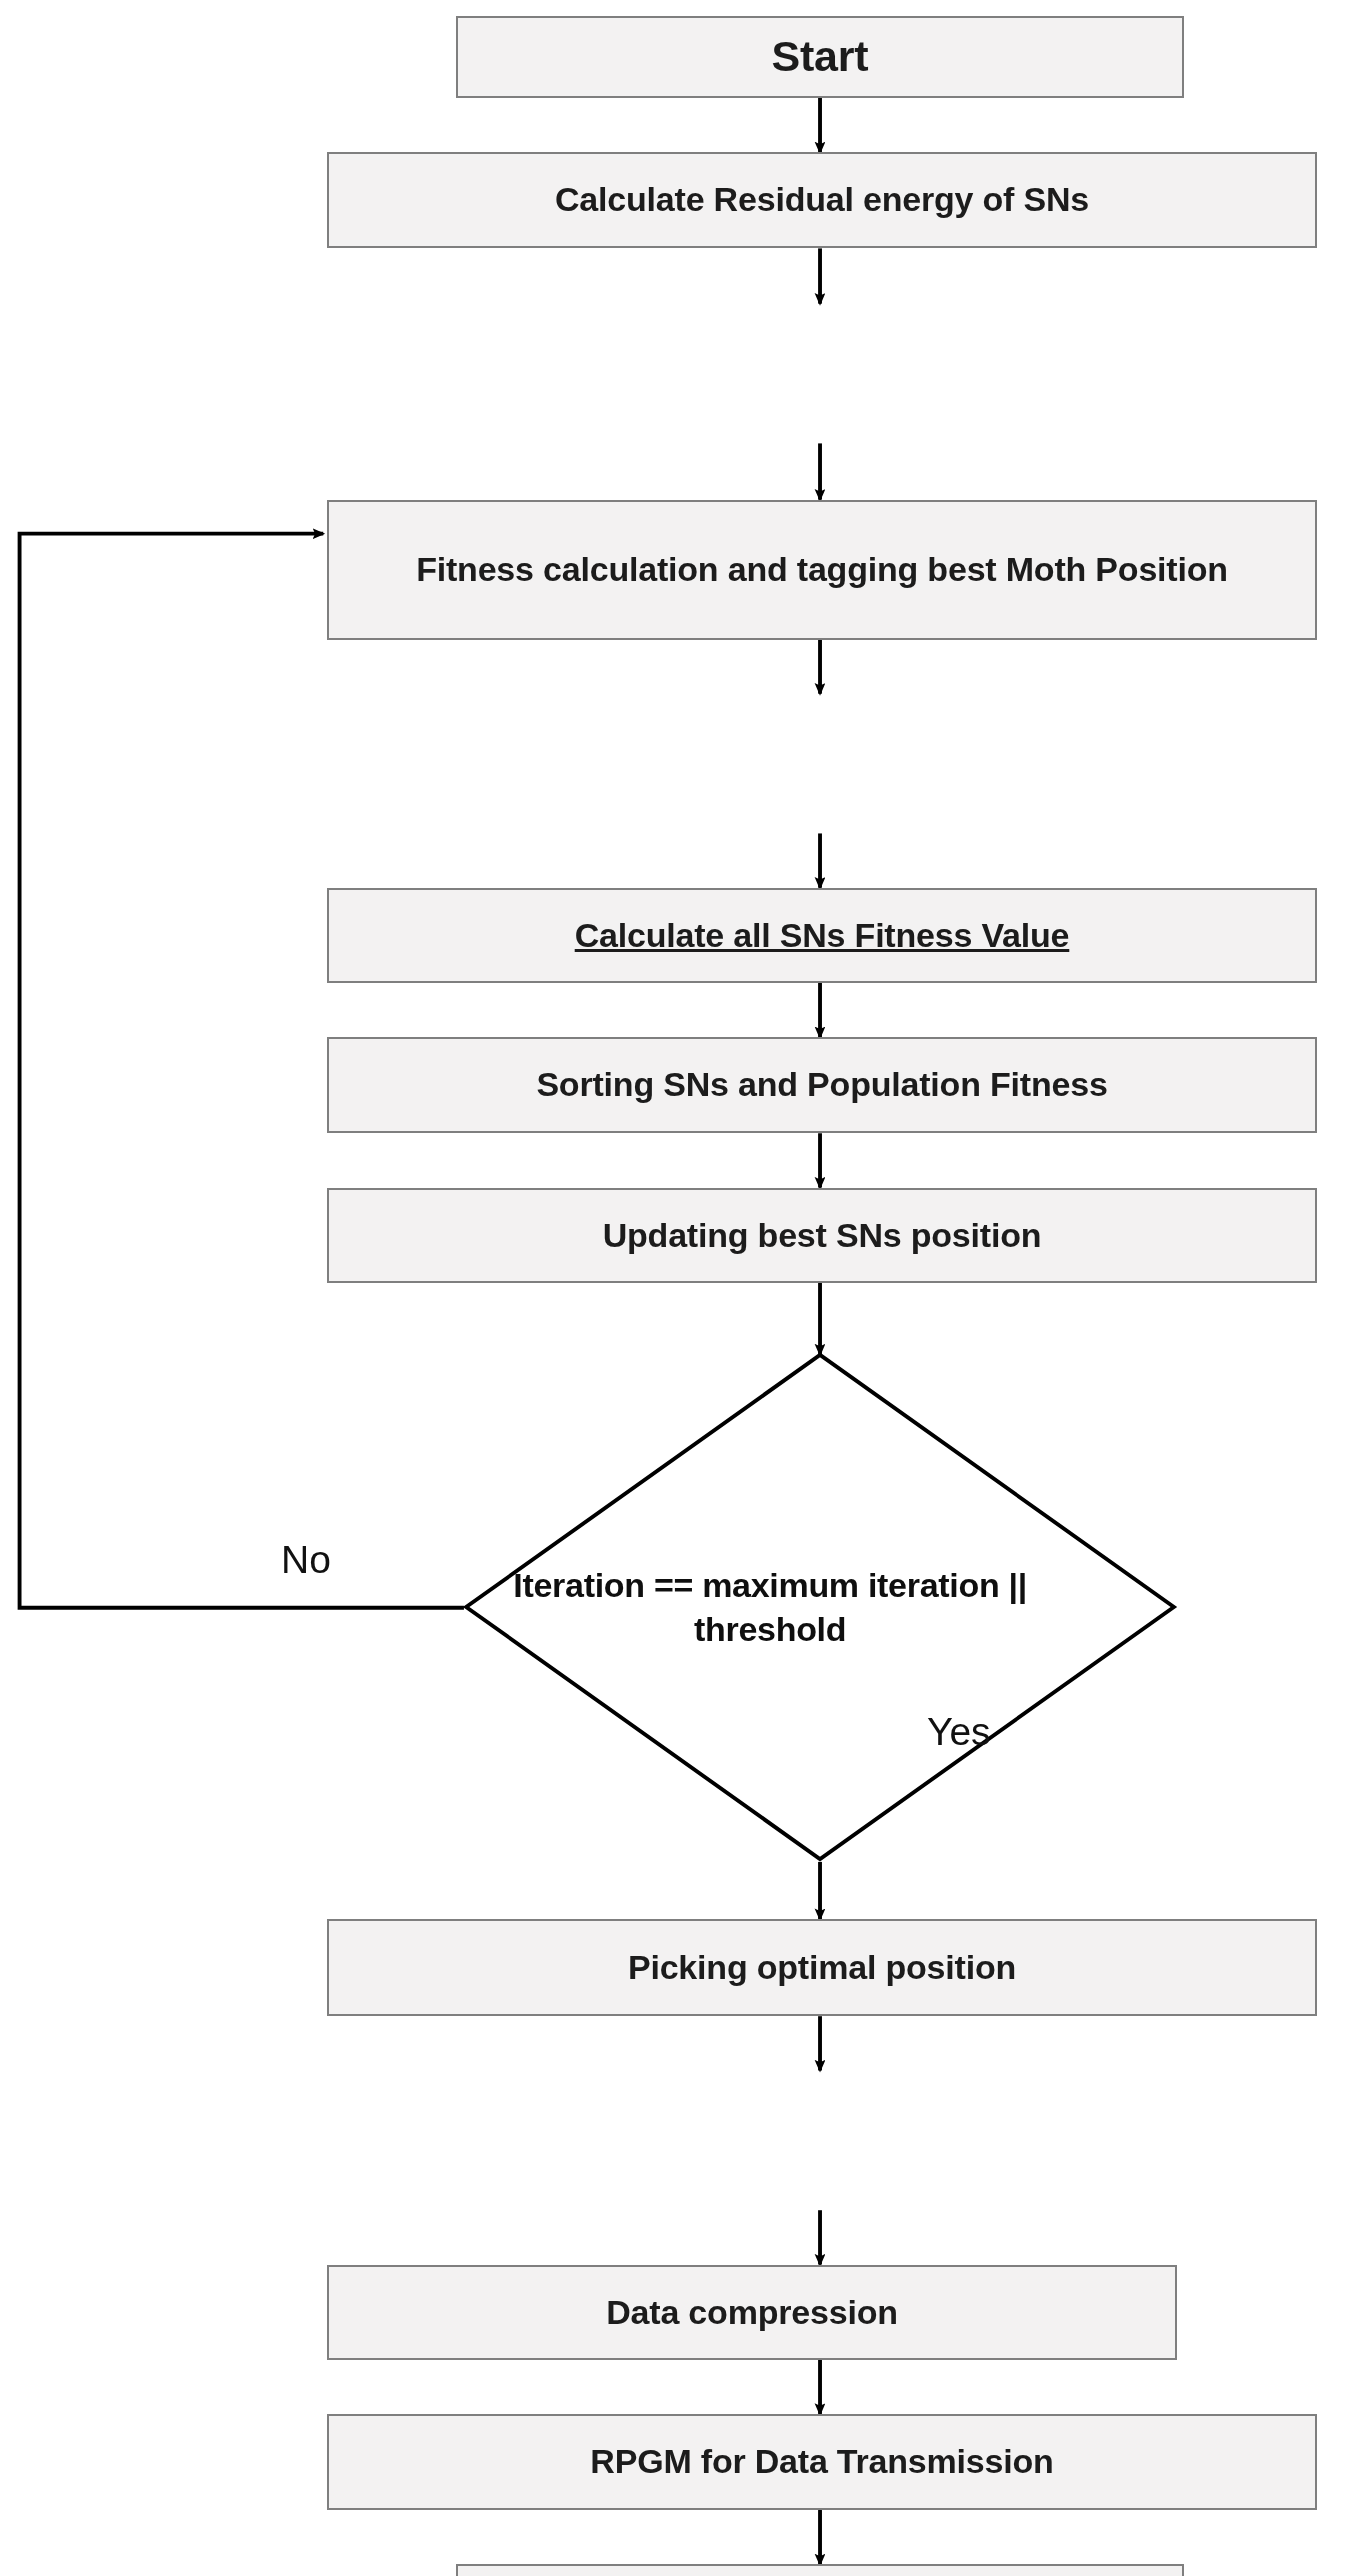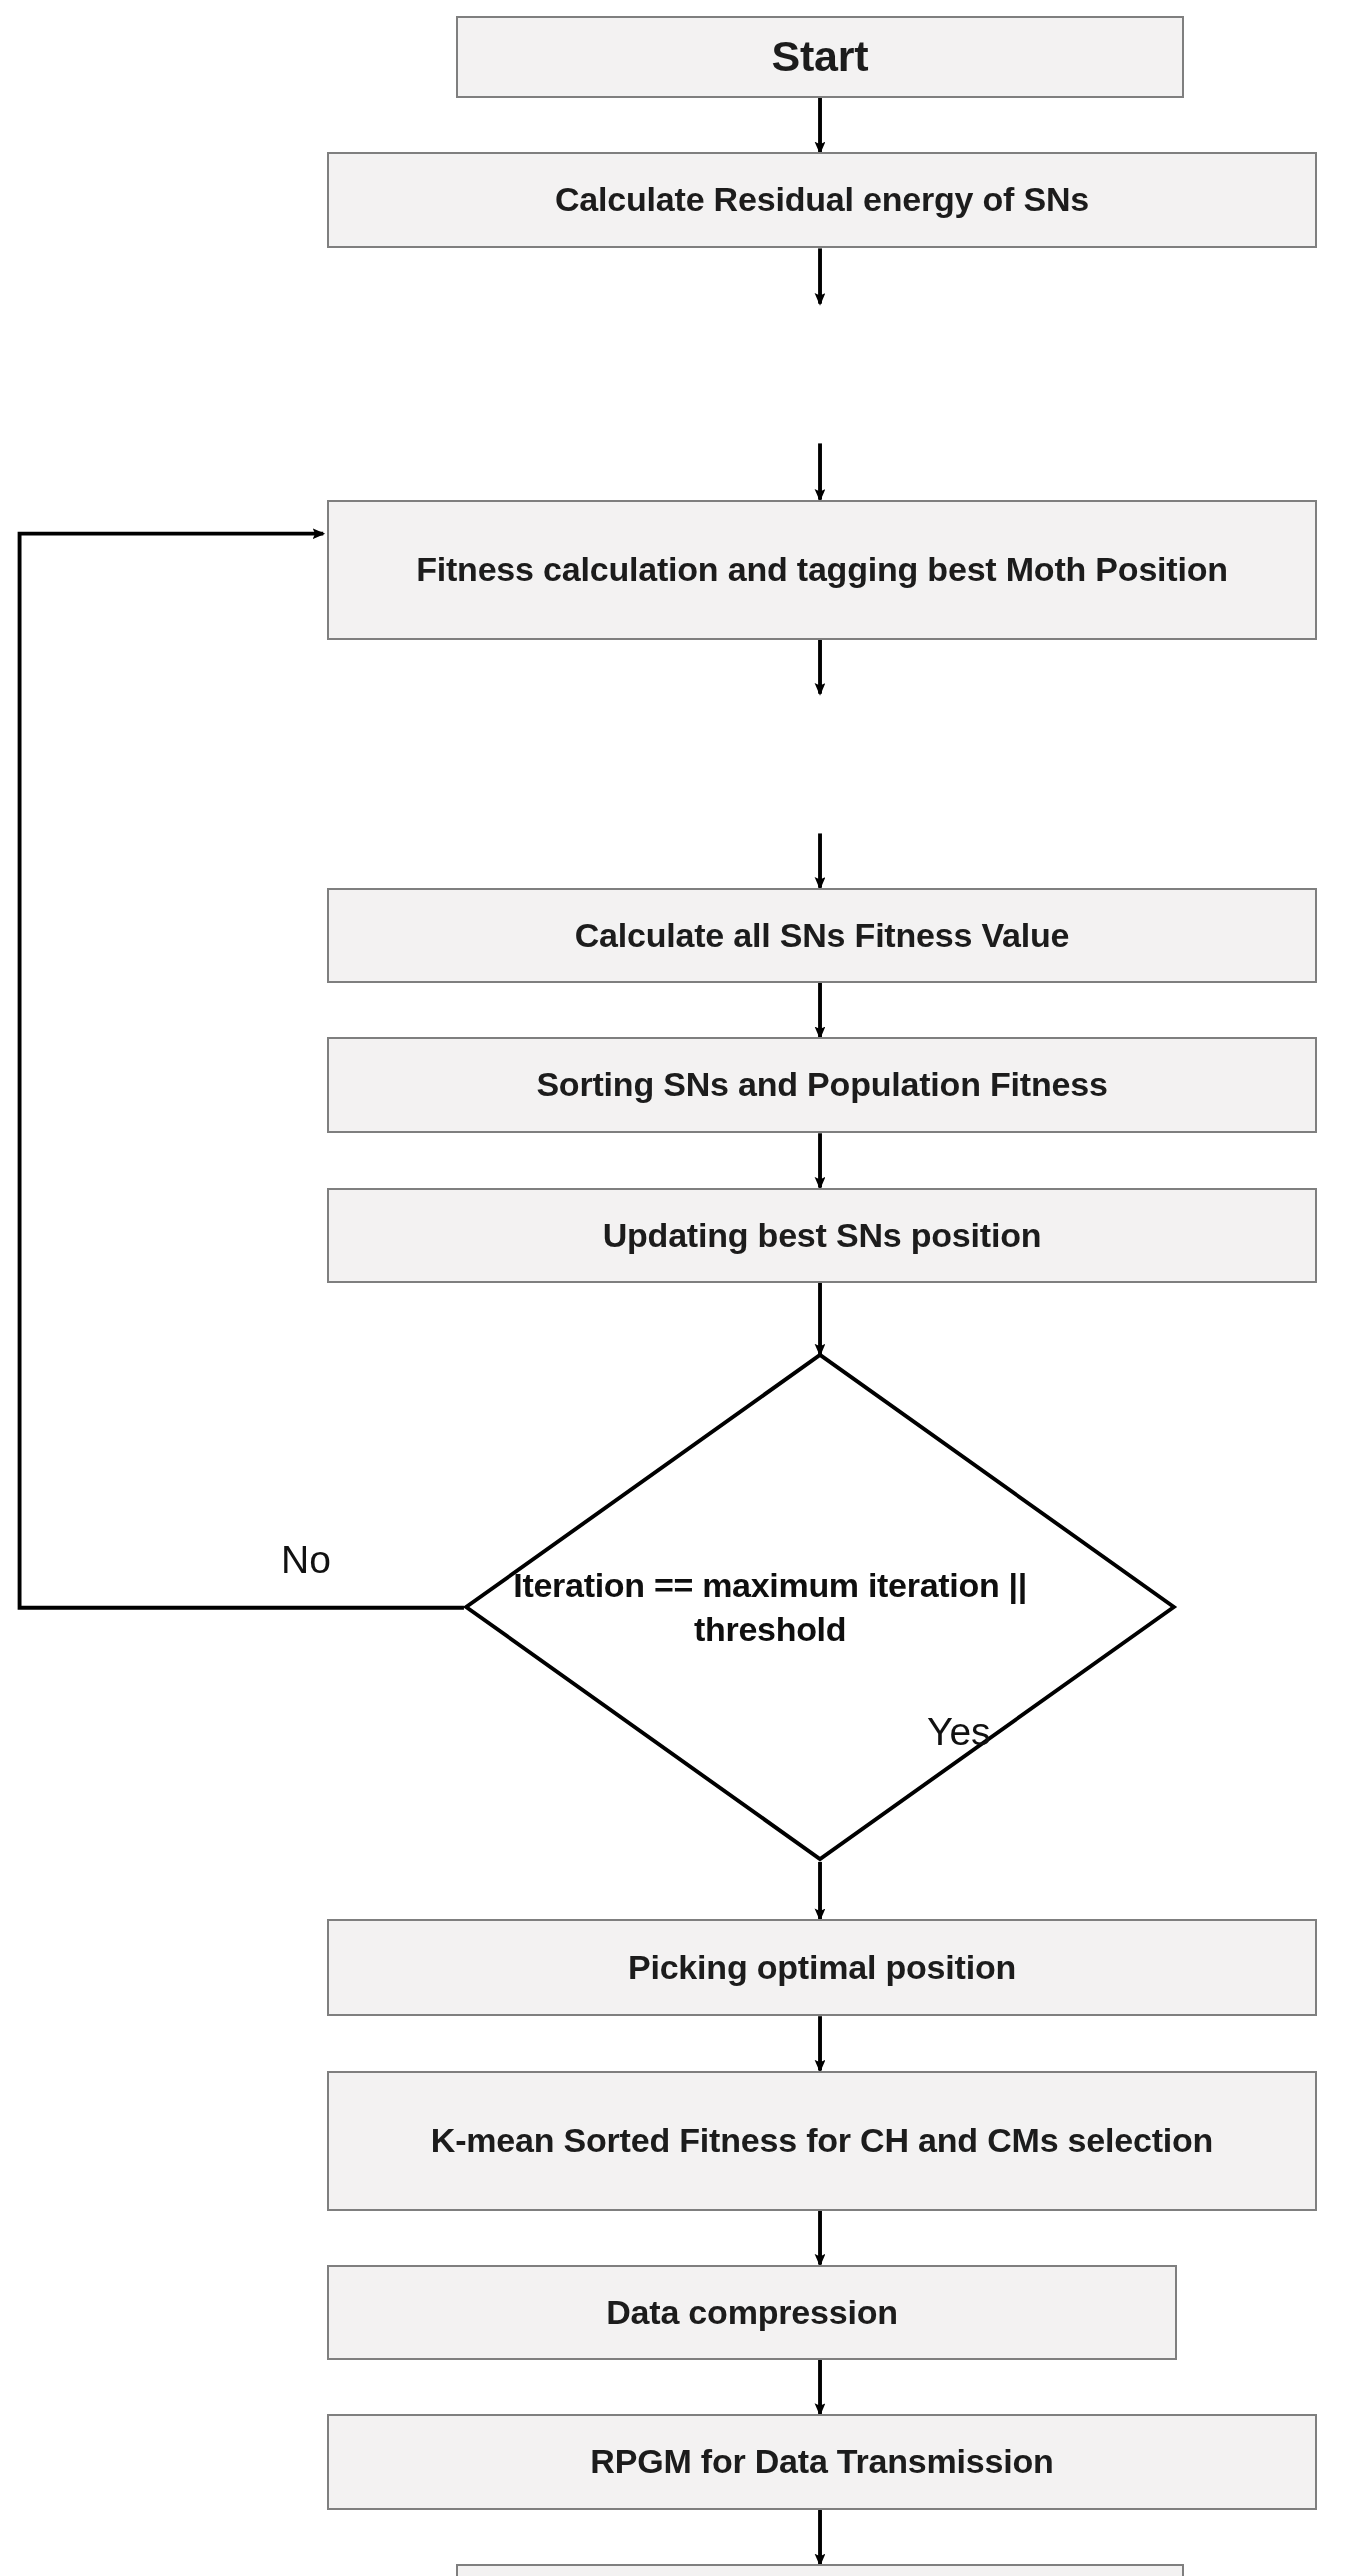--- a/index.html
+++ b/index.html
@@ -108,21 +108,21 @@
   <div class="node fs-proc" style="left:327px; top:152px; width:990px; height:96px;">
     <span class="lbl">Calculate Residual energy of SNs</span>
   </div>
 
 
   <div class="node fs-proc" style="left:327px; top:500px; width:990px; height:140px;">
     <span class="lbl">Fitness calculation and tagging best Moth Position</span>
   </div>
 
 
-  <div class="node fs-proc" style="left:327px; top:888px; width:990px; height:95px;">
+  <div class="node fs-proc" style="left:327px; top:888px; width:990px; height:95px;text-decoration:underline;">
     <span class="lbl">Calculate all SNs Fitness Value</span>
   </div>
 
   <div class="node fs-proc" style="left:327px; top:1037px; width:990px; height:96px;">
     <span class="lbl">Sorting SNs and Population Fitness</span>
   </div>
 
   <div class="node fs-proc" style="left:327px; top:1188px; width:990px; height:95px;">
     <span class="lbl">Updating best SNs position</span>
   </div>
@@ -141,23 +141,20 @@
   </div>
 
   <div class="edge-label" style="left:927px; top:1710px;">
     <span>Yes</span>
   </div>
 
   <div class="node fs-proc" style="left:327px; top:1919px; width:990px; height:97px;">
     <span class="lbl">Picking optimal position</span>
   </div>
 
-  <div class="node fs-proc" style="left:327px; top:2071px; width:990px; height:140px;">
-    <span class="lbl">K-mean Sorted Fitness for CH and CMs selection</span>
-  </div>
 
   <div class="node fs-proc" style="left:327px; top:2265px; width:850px; height:95px;">
     <span class="lbl">Data compression</span>
   </div>
 
   <div class="node fs-proc" style="left:327px; top:2414px; width:990px; height:96px;">
     <span class="lbl">RPGM for Data Transmission</span>
   </div>
 
   <div class="node fs-term" style="left:456px; top:2564px; width:728px; height:82px;">

